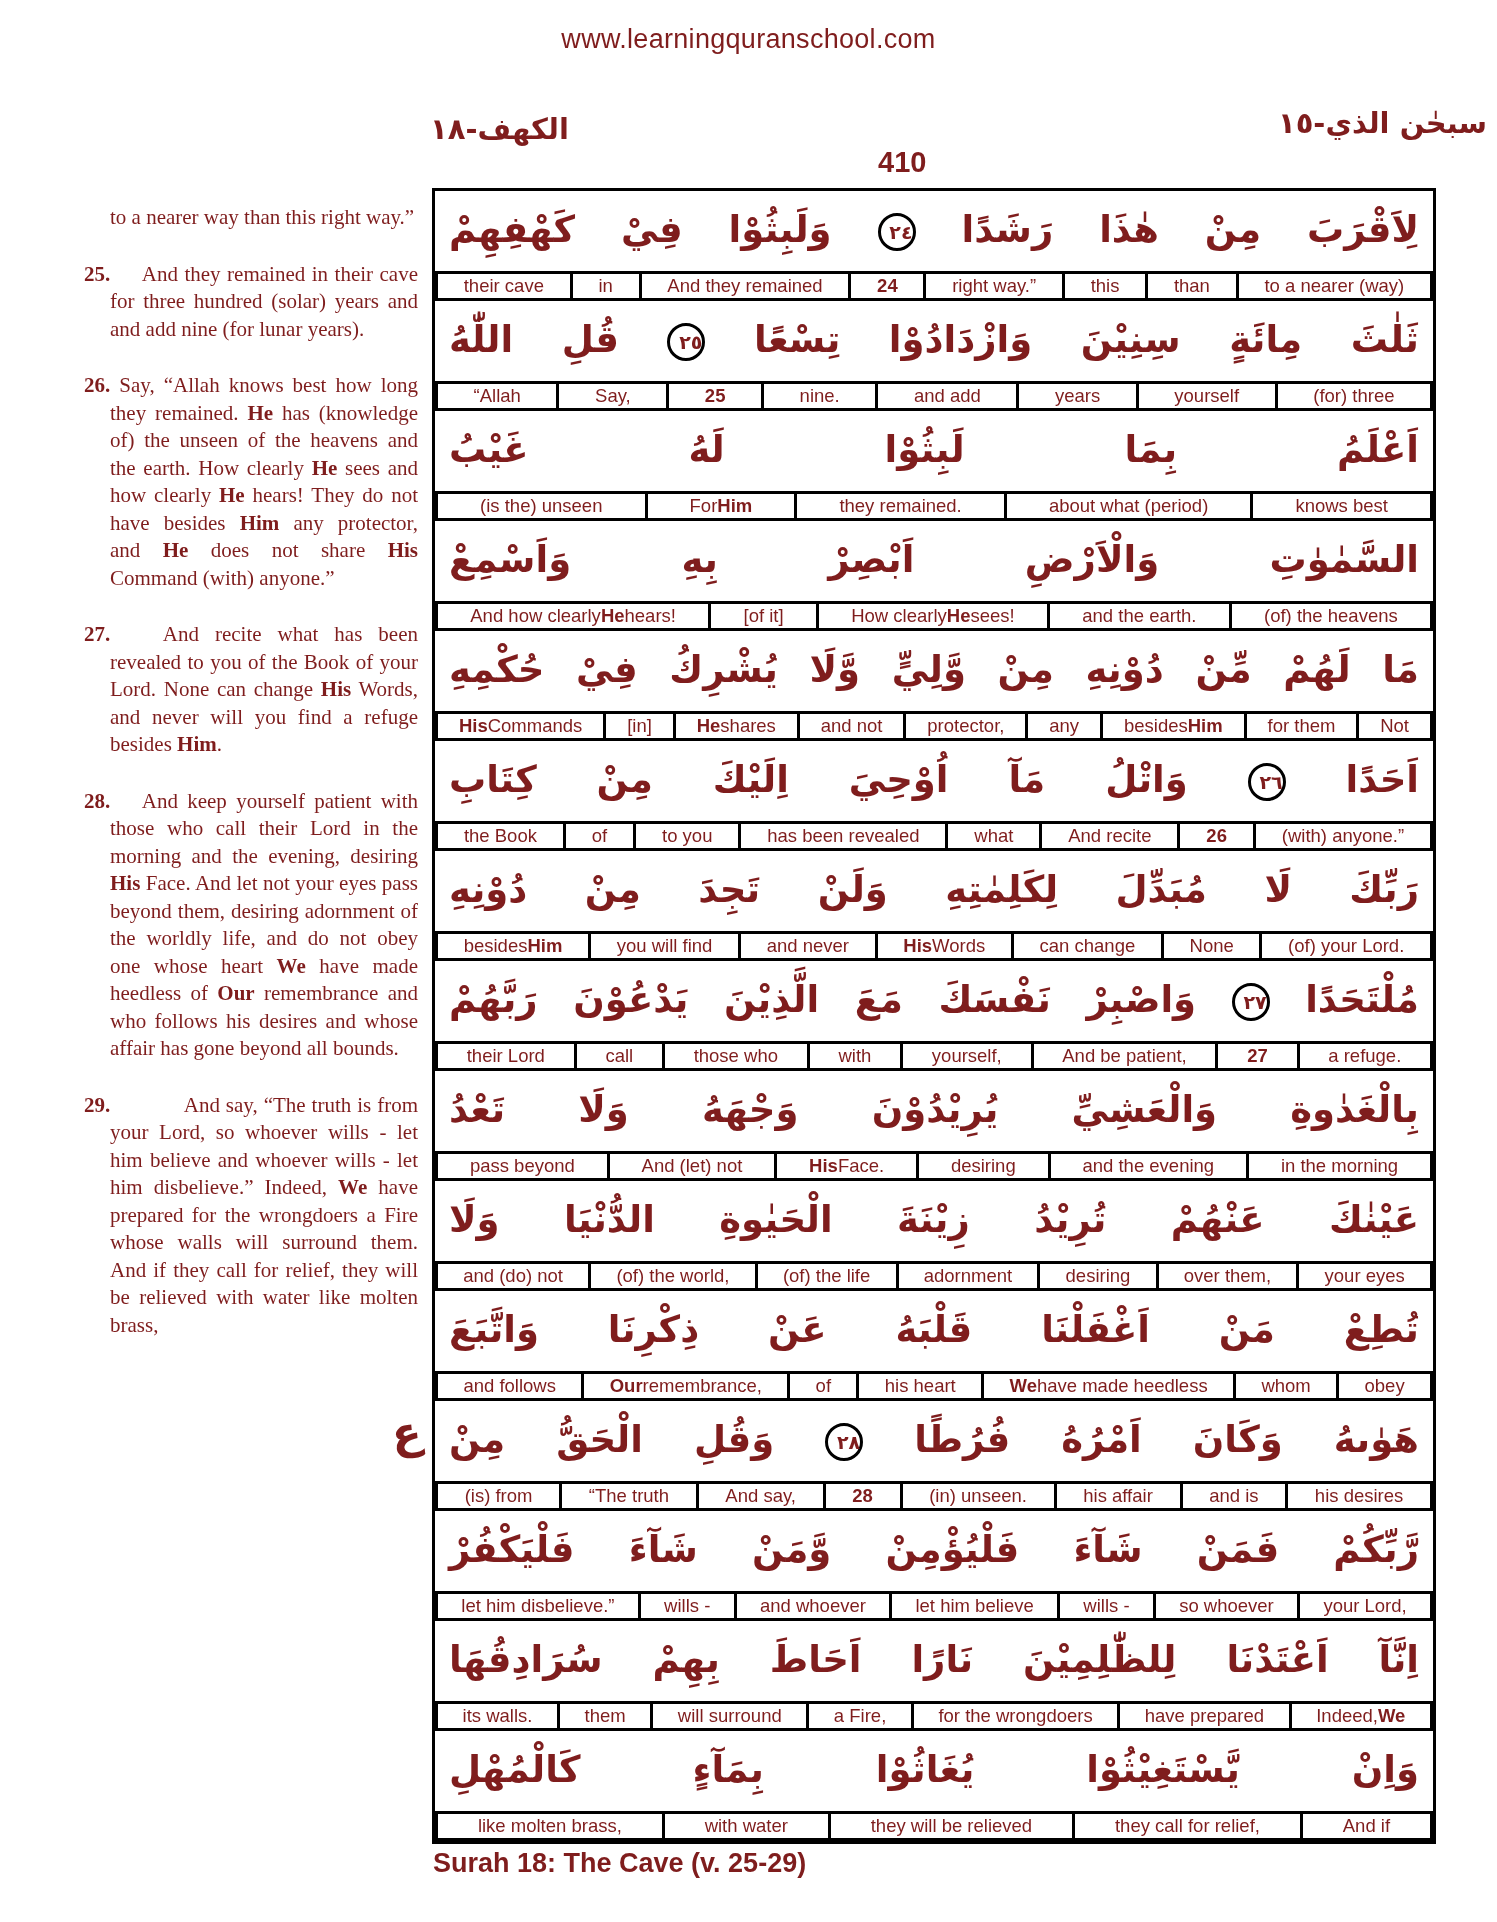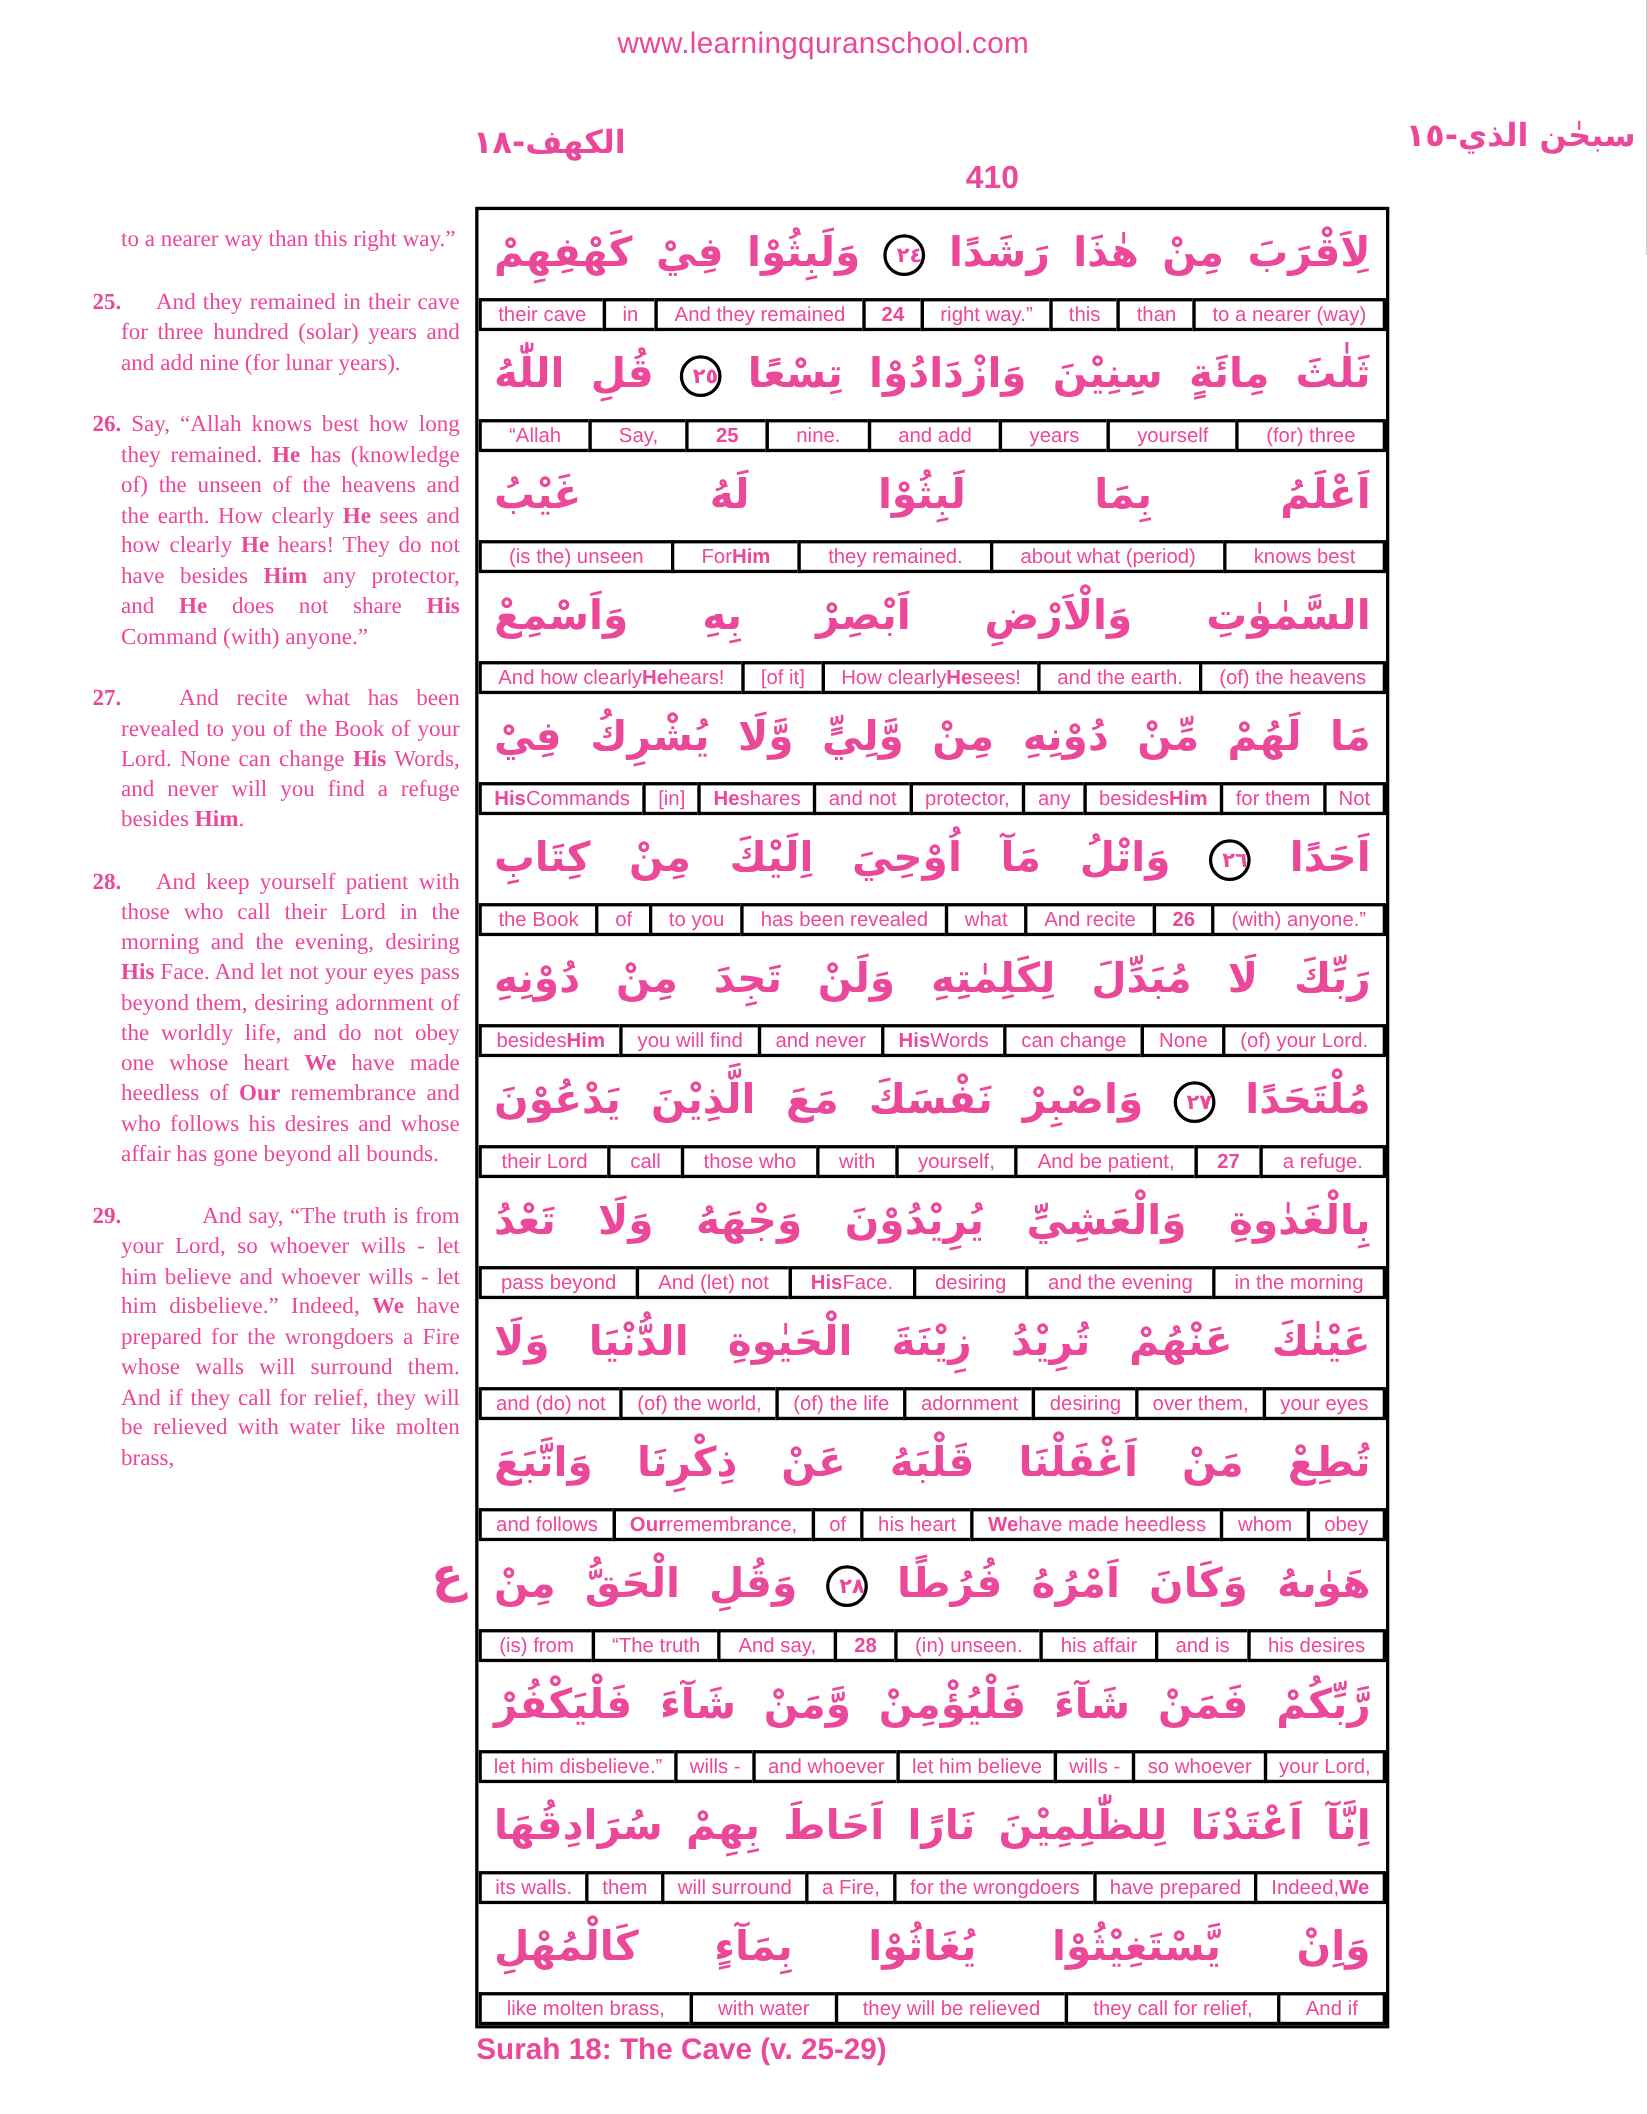--- a/index.html
+++ b/index.html
@@ -1,19 +1,19 @@
 <!DOCTYPE html>
 <html><head>
 <meta charset="utf-8">
 <title>Quran Page 410</title>
 <style>
   html,body { margin:0; padding:0; background:#9a9a9a; }
   .page {
     position:relative; width:1497px; height:1922px; margin:0 auto;
-    background:#ffffff; color:#ec4899; overflow:hidden;
+    background:#ffffff; color:#7f1d1d; overflow:hidden;
     font-family:"Liberation Sans", sans-serif;
   }
 
   .site-url {
     position:absolute; top:24px; left:0; right:0; text-align:center;
     font-size:27px; letter-spacing:0.3px;
   }
 
   .hdr-ar {
     position:absolute; font-family:"DejaVu Sans", sans-serif;
@@ -35,21 +35,21 @@
 
   
   .ruku {
     position:absolute; left:384px; top:1398px; width:46px; height:80px;
     font-family:"DejaVu Sans", sans-serif; font-weight:bold; font-size:44px;
     line-height:70px; text-align:center; transform:rotate(-6deg);
   }
 
   
   .word-table {
-    position:absolute; top:188px; left:432px; width:831px; height:1656px;
+    position:absolute; top:188px; left:432px; width:1004px; height:1656px;
     border:3px solid #000; box-sizing:border-box; background:#fff;
     display:flex; flex-direction:column;
   }
   .ar {
     flex:0 0 80px; height:80px; direction:rtl; overflow:hidden;
     font-family:"DejaVu Sans", sans-serif; font-weight:bold; font-size:37px;
     line-height:78px; padding:0 14px;
     text-align:justify; text-align-last:justify; text-justify:inter-word;
   }
   .vc {

